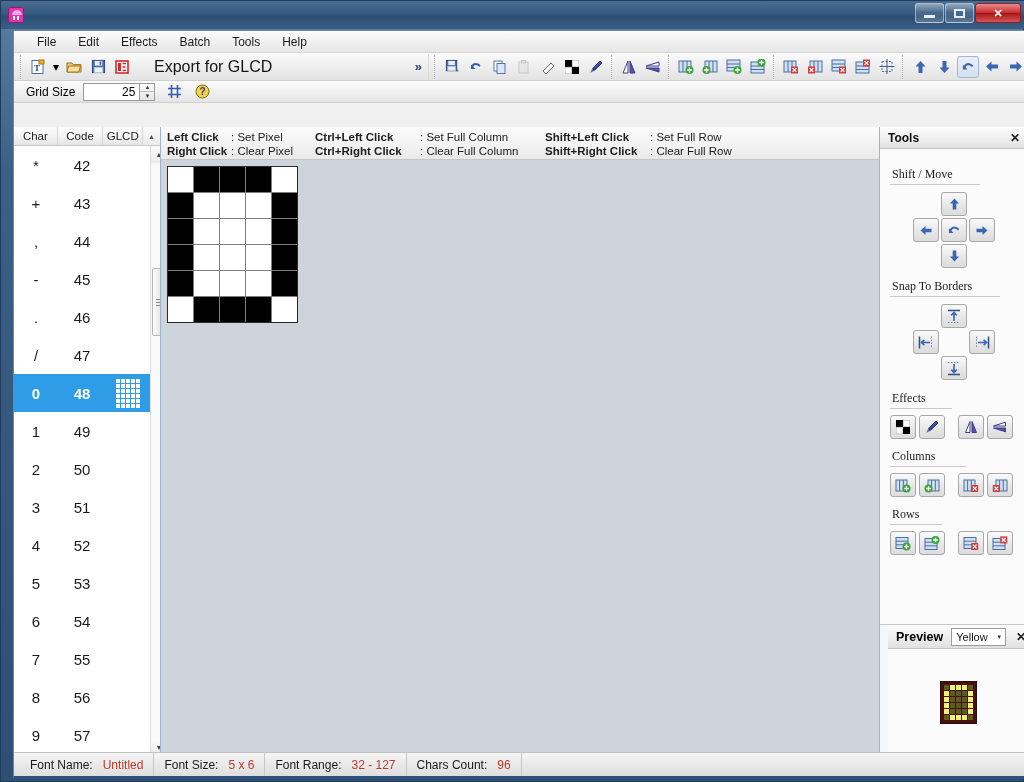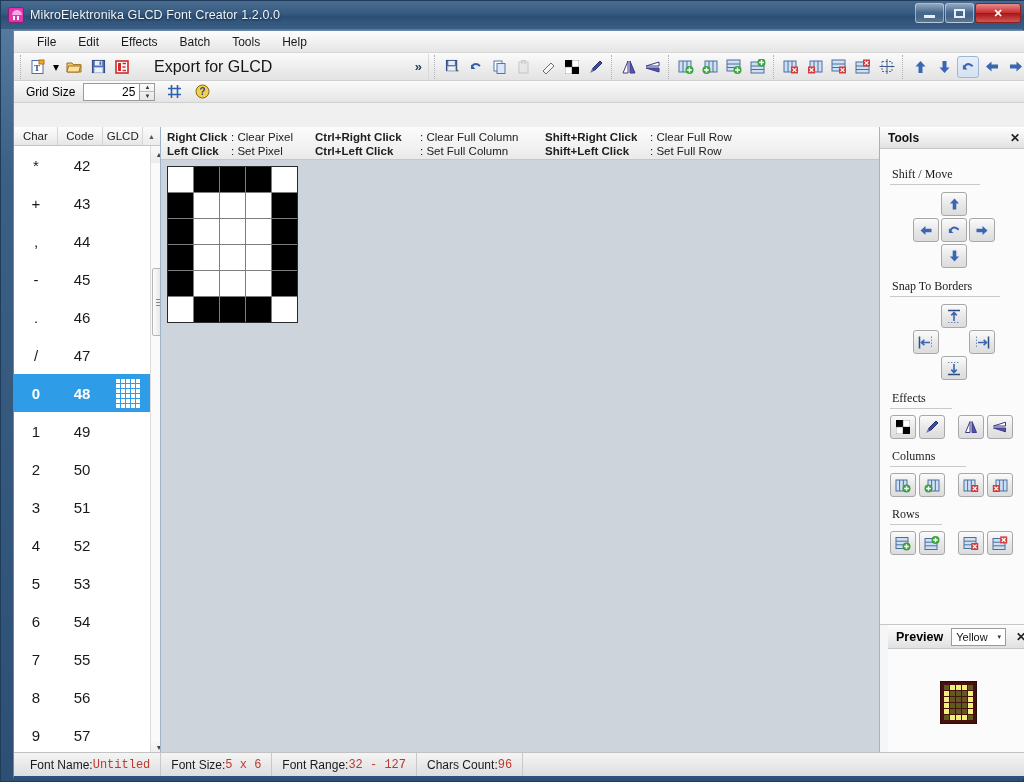--- a/index.html
+++ b/index.html
@@ -275,32 +275,31 @@
 
   
   .statusbar {
     position:absolute; left:0; bottom:0; width:1014px; height:24px;
     background: linear-gradient(180deg,#f5f5f5,#e8e8e8 55%,#dedede);
     border-top:1px solid #c2c2c2;
     display:flex; align-items:center;
   }
   .sb-cell { display:flex; align-items:center; height:24px; padding: 0 10px;
     border-right:1px solid #c8c8c8; font-size:12px; color:#1a1a1a; }
-  .sb-cell .v { color:#c0392b; margin-left:0;font-family:Liberation Mono, monospace; }
+  .sb-cell .v { color:#c0392b; margin-left:10px; }
 
   .spacer-col { width:6px; }
 </style>
 </head>
 <body>
 
 <div class="window">
 
   <div class="titlebar">
     <div class="title-icon"></div>
-    <div class="title-text">MikroElektronika GLCD Font Creator 1.2.0.0</div>
     <div class="win-buttons">
       <div class="win-btn">
           <span class="minglyph"></span>
         </div>
       <div class="win-btn">
           <span class="maxglyph"></span>
         </div>
       <div class="win-btn close">✕</div>
     </div>
   </div>
@@ -679,46 +678,46 @@
                   <span class="sb-grip"></span>
                 </div>
             </div>
             <div class="sb-btn" style="margin-top:auto">▼</div>
           </div>
         </div>
       </div>
 
       <div class="editor">
         <div class="hints">
+          <div class="hint-line">
+            <span class="hint-col c1">
+              <span class="hk">Left Click</span>
+              <span class="hv">: Set Pixel</span>
+            </span>
+            <span class="hint-col c2">
+              <span class="hk">Ctrl+Left Click</span>
+              <span class="hv">: Set Full Column</span>
+            </span>
+            <span class="hint-col c3">
+              <span class="hk">Shift+Left Click</span>
+              <span class="hv">: Set Full Row</span>
+            </span>
+          </div>
           <div class="hint-line">
             <span class="hint-col c1">
               <span class="hk">Right Click</span>
               <span class="hv">: Clear Pixel</span>
             </span>
             <span class="hint-col c2">
               <span class="hk">Ctrl+Right Click</span>
               <span class="hv">: Clear Full Column</span>
             </span>
             <span class="hint-col c3">
               <span class="hk">Shift+Right Click</span>
               <span class="hv">: Clear Full Row</span>
-            </span>
-          </div>
-          <div class="hint-line">
-            <span class="hint-col c1">
-              <span class="hk">Left Click</span>
-              <span class="hv">: Set Pixel</span>
-            </span>
-            <span class="hint-col c2">
-              <span class="hk">Ctrl+Left Click</span>
-              <span class="hv">: Set Full Column</span>
-            </span>
-            <span class="hint-col c3">
-              <span class="hk">Shift+Left Click</span>
-              <span class="hv">: Set Full Row</span>
             </span>
           </div>
         </div>
         <div class="grid-canvas">
           <div class="pixgrid" id="pixgrid">
               <span class="px-off"></span>
               <span class="px-on"></span>
               <span class="px-on"></span>
               <span class="px-on"></span>
               <span class="px-off"></span>

